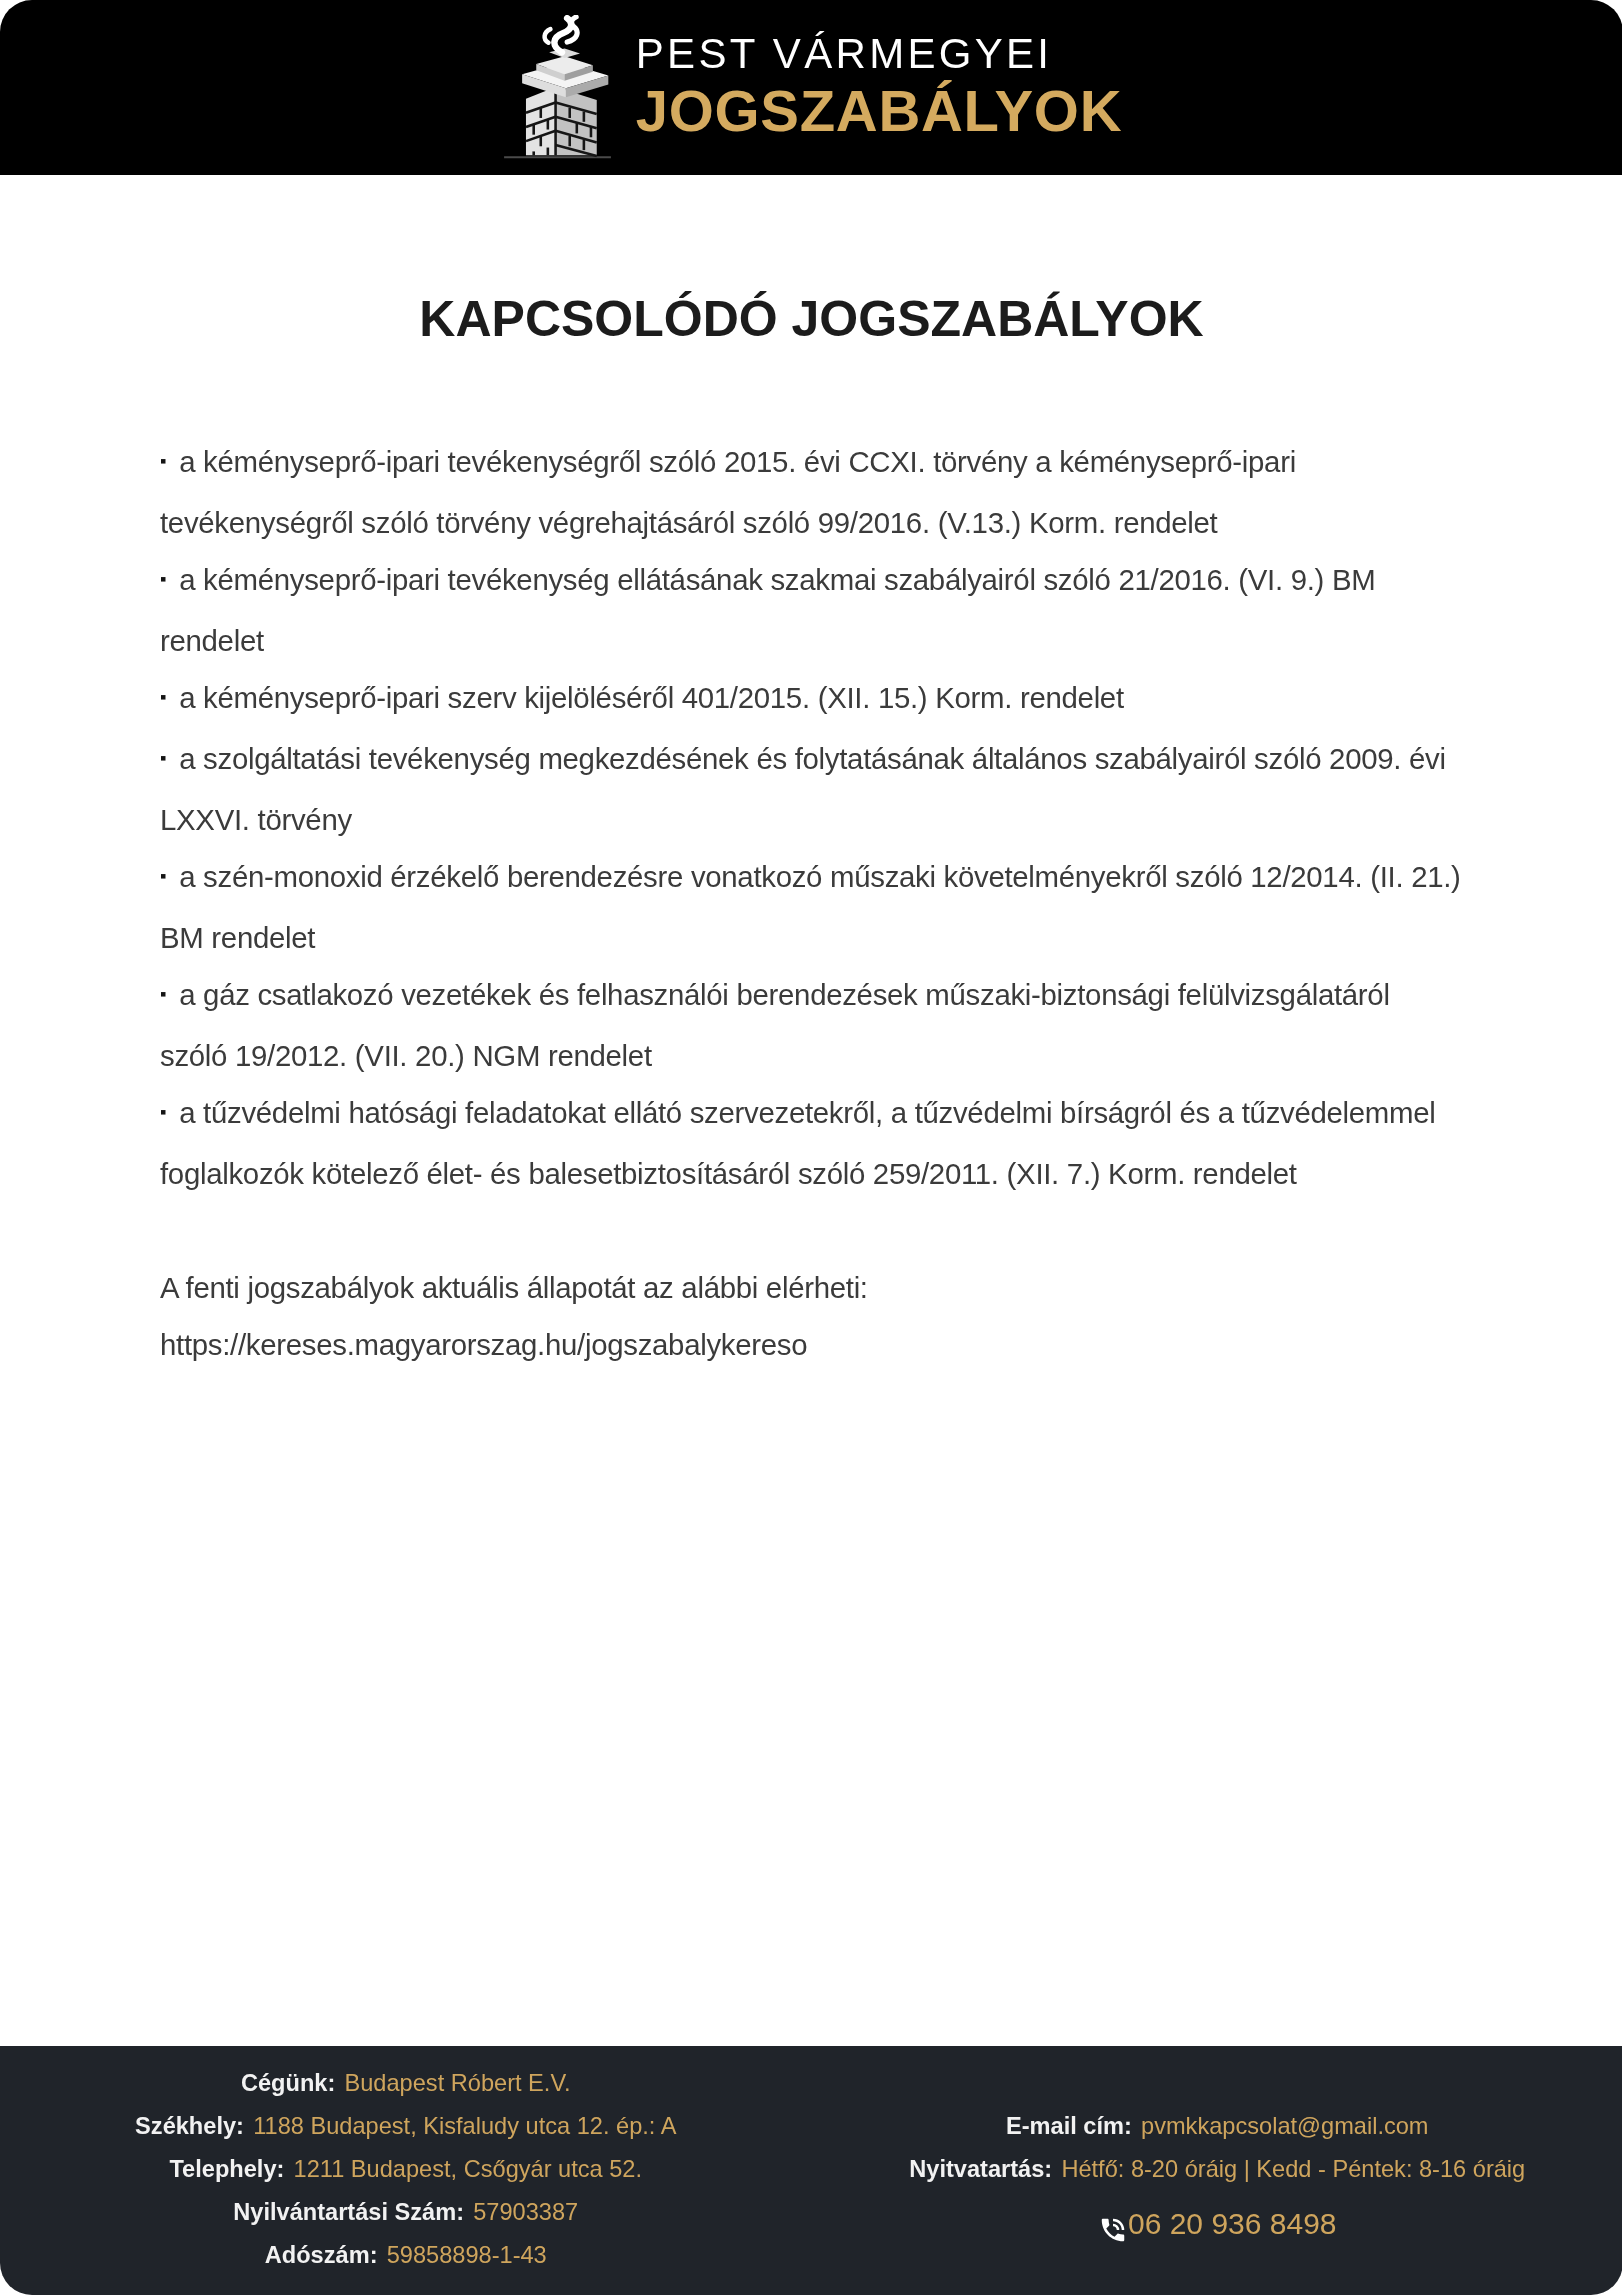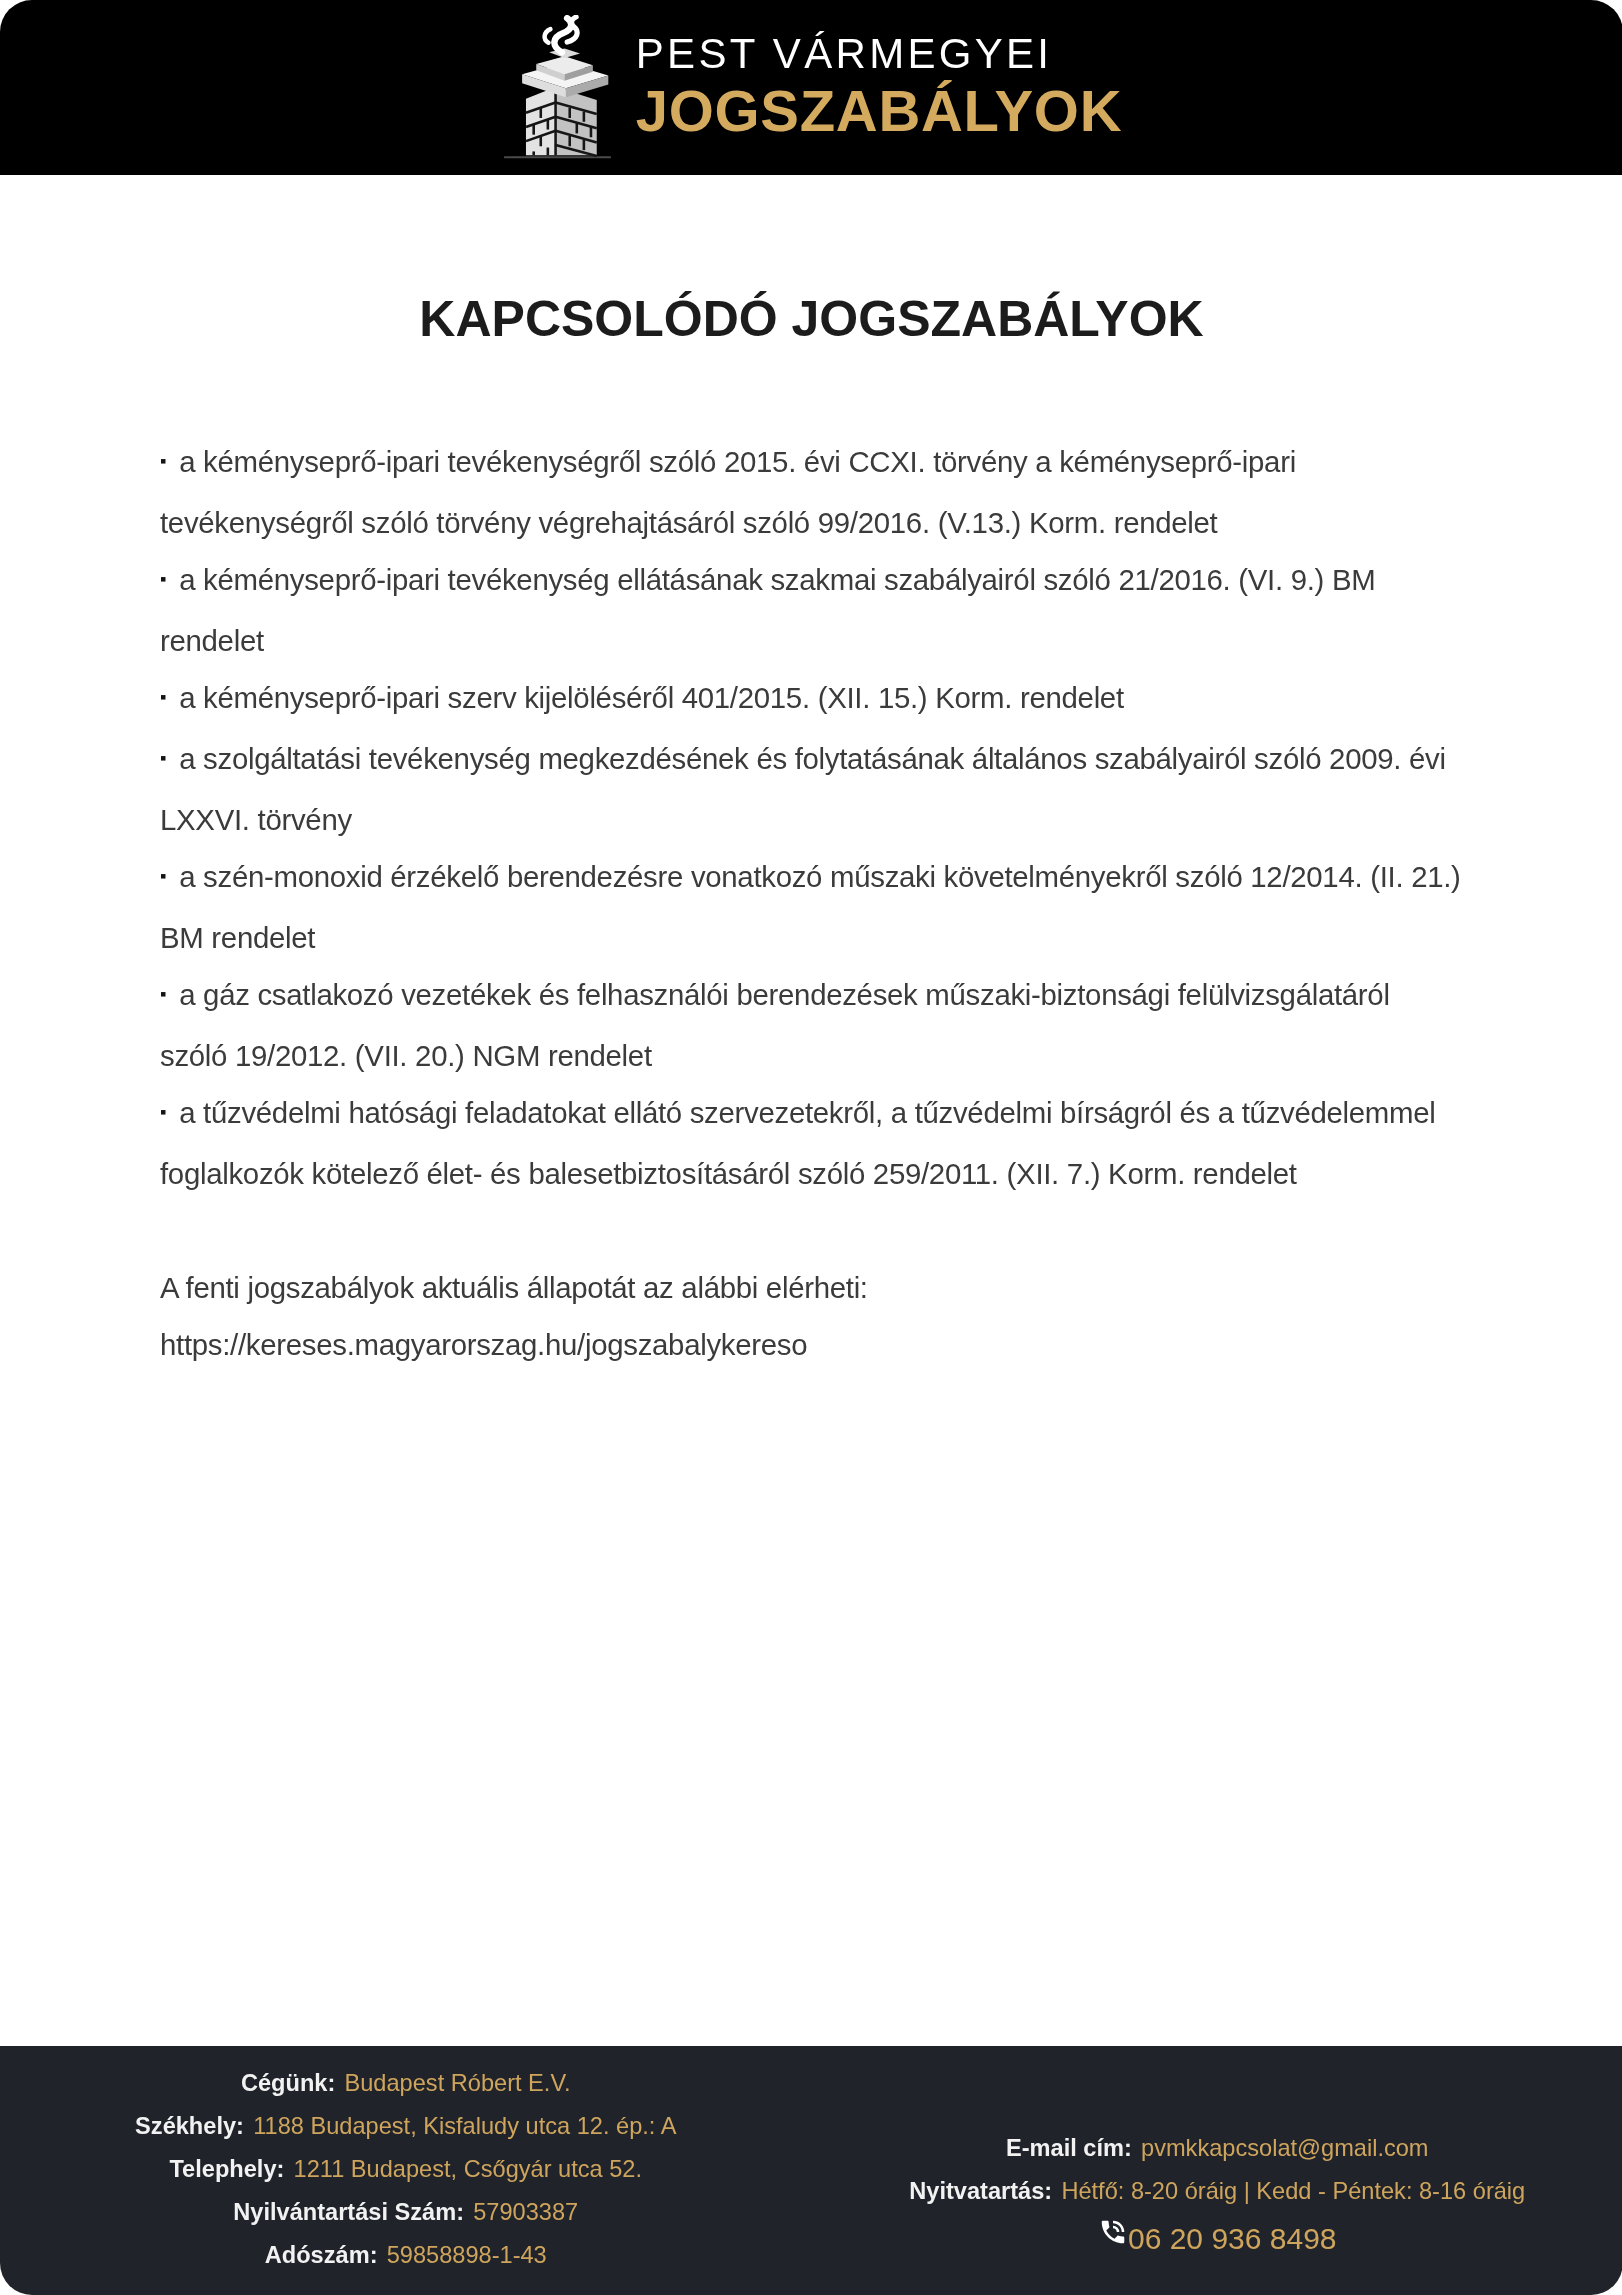--- a/index.html
+++ b/index.html
@@ -21,25 +21,25 @@
   .law-list { margin-top: 85px; font-size: 29.4px; line-height: 57px; color: #3b3b3b; letter-spacing: -0.3px; }
   .law-item { }
   .bullet { display: inline-block; font-size: 18.3px; color: #141414; margin-right: 13px; transform: translateY(-4.6px); }
   .laws-note { margin-top: 57px; font-size: 29.4px; line-height: 57px; color: #3b3b3b; letter-spacing: -0.3px; }
   .laws-url { font-size: 29.4px; line-height: 57px; color: #3b3b3b; letter-spacing: -0.3px; cursor: pointer; }
 
   
   .site-footer { height: 249px; background: #20242a; flex: 0 0 auto; display: flex; }
   .f-col { width: 50%; display: flex; flex-direction: column; align-items: center; }
   .f-col-left { padding-top: 15.7px; }
-  .f-col-right { padding-top: 81px; }
+  .f-col-right { padding-top: 59px; }
   .f-row { line-height: 43px; font-size: 23.6px; white-space: nowrap; }
   .f-label { color: #f2f2f2; font-weight: 700; margin-right: 9.2px; }
   .f-value { color: #cfa55d; font-weight: 400; }
-  .phone-row { margin-top: 4px; display: flex; align-items: flex-start; line-height: 43px; }
+  .phone-row { margin-top: 11px; display: flex; align-items: flex-end; line-height: 43px; }
   .phone-icon { width: 30px; height: 30px; }
   .phone-number { color: #cfa55d; font-size: 30px; cursor: pointer; }
 </style>
 </head>
 <body>
 
 <div class="page">
 
   <header class="site-header">
     <div class="logo">

